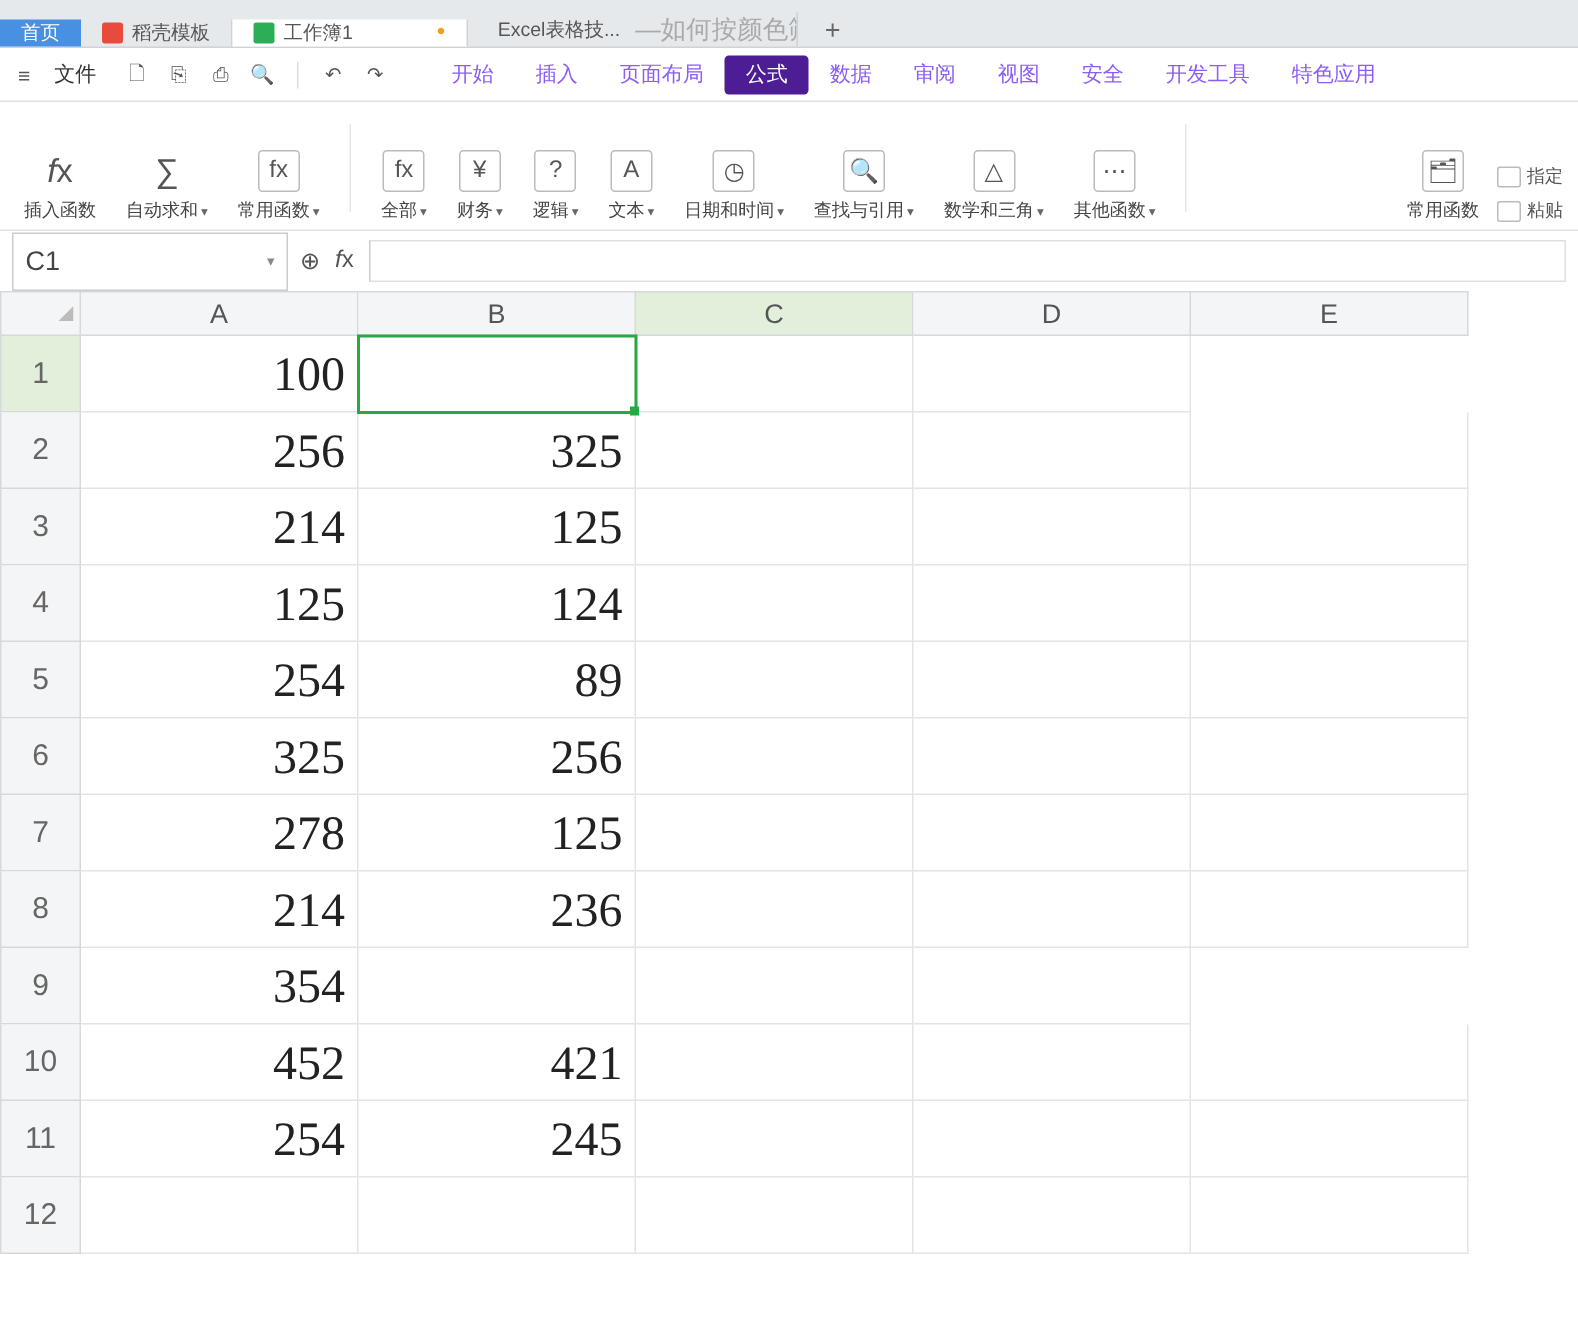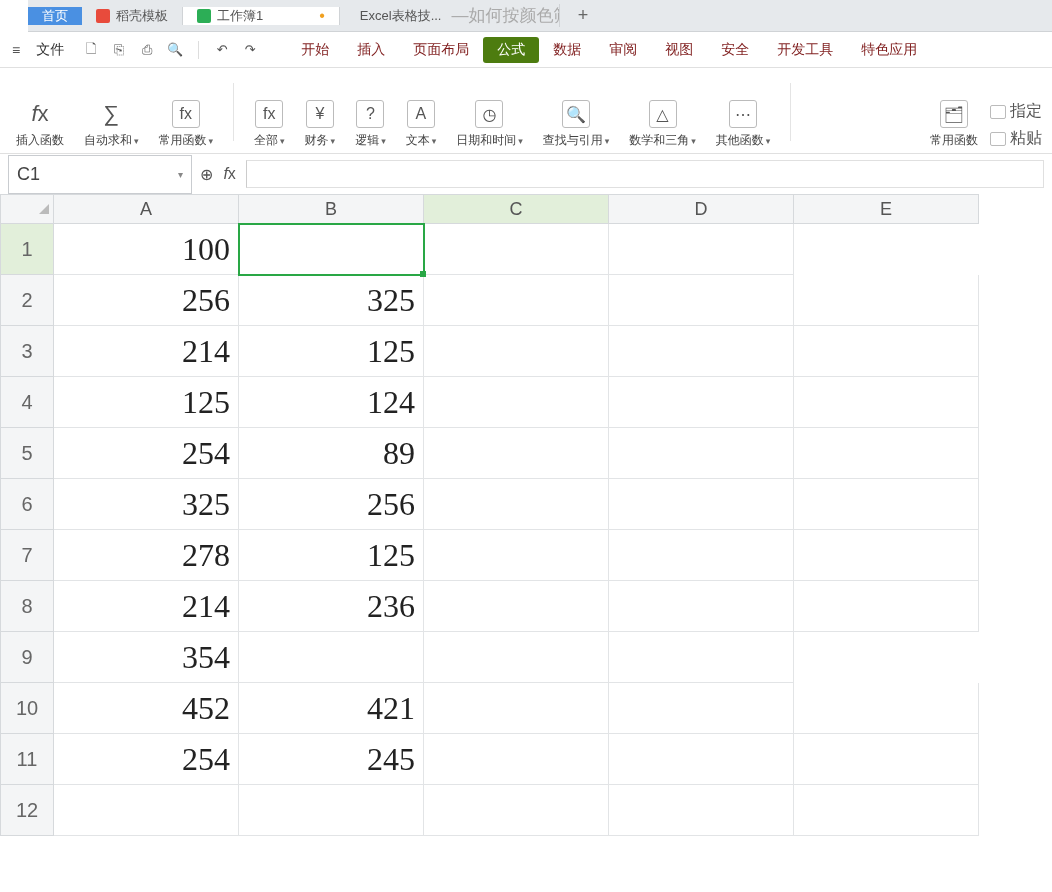--- a/index.html
+++ b/index.html
@@ -9,25 +9,24 @@
     background: #fff;
     color: #333;
     width: 1052px;
     height: 892px;
     overflow: hidden;
   }
 
   
   .tabs-bar {
     display: flex;
-    align-items: center;
+    align-items: flex-end;
     height: 32px;
     background: #e6e9ec;
     border-bottom: 1px solid #d0d3d6;
-    margin-left: 28px;
   }
   .tab {
     display: flex;
     align-items: center;
     padding: 0 14px;
     gap: 6px;
     border-right: 1px solid #d0d3d6;
     font-size: 13px;
     color: #555;
     cursor: pointer;
@@ -55,42 +54,42 @@
     gap: 4px;
     background:#fff;
   }
   .menu-left { display:flex; align-items:center; gap:6px; }
   .hamburger { font-size: 14px; color:#555; padding:2px 4px; cursor:pointer;}
   .file-label { font-size: 14px; color:#333; padding:0 6px; cursor:pointer;}
   .qat { display:flex; align-items:center; gap:10px; margin-left:6px; }
   .qat-btn { width:18px; height:18px; display:flex; align-items:center; justify-content:center; cursor:pointer; color:#555; }
   .qat-sep { width:1px; height:18px; background:#ddd; margin:0 4px; }
   .menu-items { display:flex; align-items:center; gap:0; margin-left:24px; }
-  .menu-item { padding: 4px 14px; font-size:14px; color:#7f1d1d; cursor:pointer; border-radius:3px; }
-  .menu-item.active { background:#4d7c0f; color:#fff; }
+  .menu-item { padding: 4px 14px; font-size:14px; color:#8b5cf6; cursor:pointer; border-radius:3px; }
+  .menu-item.active { background:#4c1d95; color:#fff; }
 
   
   .ribbon {
     display:flex;
     align-items:flex-end;
     height: 86px;
     border-bottom:1px solid #e0e0e0;
     padding: 6px 10px 4px 10px;
     gap: 8px;
     background:#fff;
   }
   .rib-group { display:flex; flex-direction:column; align-items:center; gap:4px; padding:0 6px; cursor:pointer; }
   .rib-icon { width:28px; height:28px; border:1px solid #bbb; border-radius:3px; display:flex; align-items:center; justify-content:center; font-size:16px; color:#555; }
   .rib-icon.noborder { border:none; font-size:22px; }
   .rib-label { font-size:12px; color:#444; display:flex; align-items:center; gap:2px; }
   .rib-label .drop { font-size:9px; color:#666; }
   .rib-sep { width:1px; height:58px; background:#e4e4e4; margin:0 6px; align-self:center;}
   .rib-right { margin-left:auto; display:flex; align-items:flex-end; gap:6px;}
   .rib-mini { display:flex; flex-direction:column; gap:6px; }
-  .rib-mini-row { display:flex; align-items:center; gap:4px; font-size:16px; color:#555; cursor:pointer;}
+  .rib-mini-row { display:flex; align-items:center; gap:4px; font-size:12px; color:#555; cursor:pointer;}
   .mini-icon { width:16px; height:14px; border:1px solid #bbb; border-radius:2px; display:inline-block; }
 
   
   .formula-bar {
     display:flex;
     align-items:center;
     height:40px;
     padding: 6px 8px;
     gap: 8px;
   }

